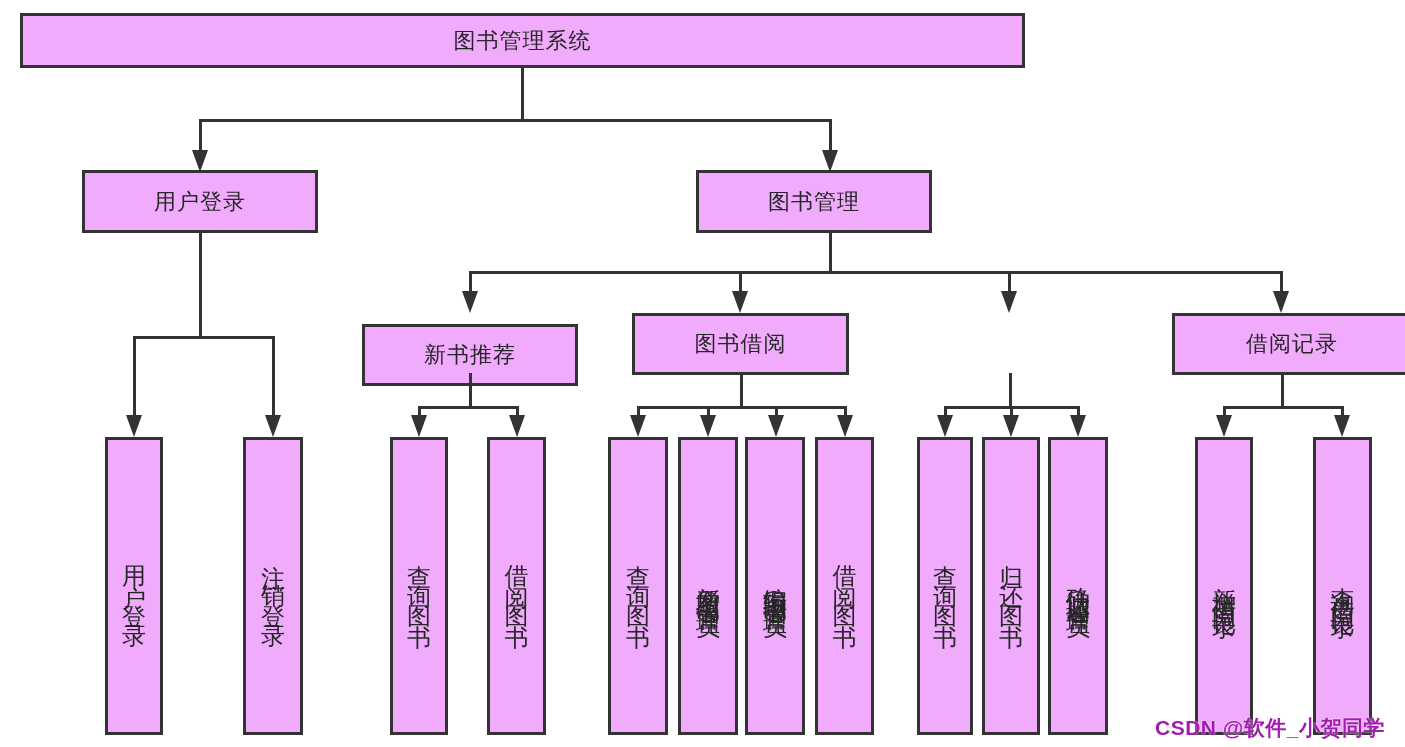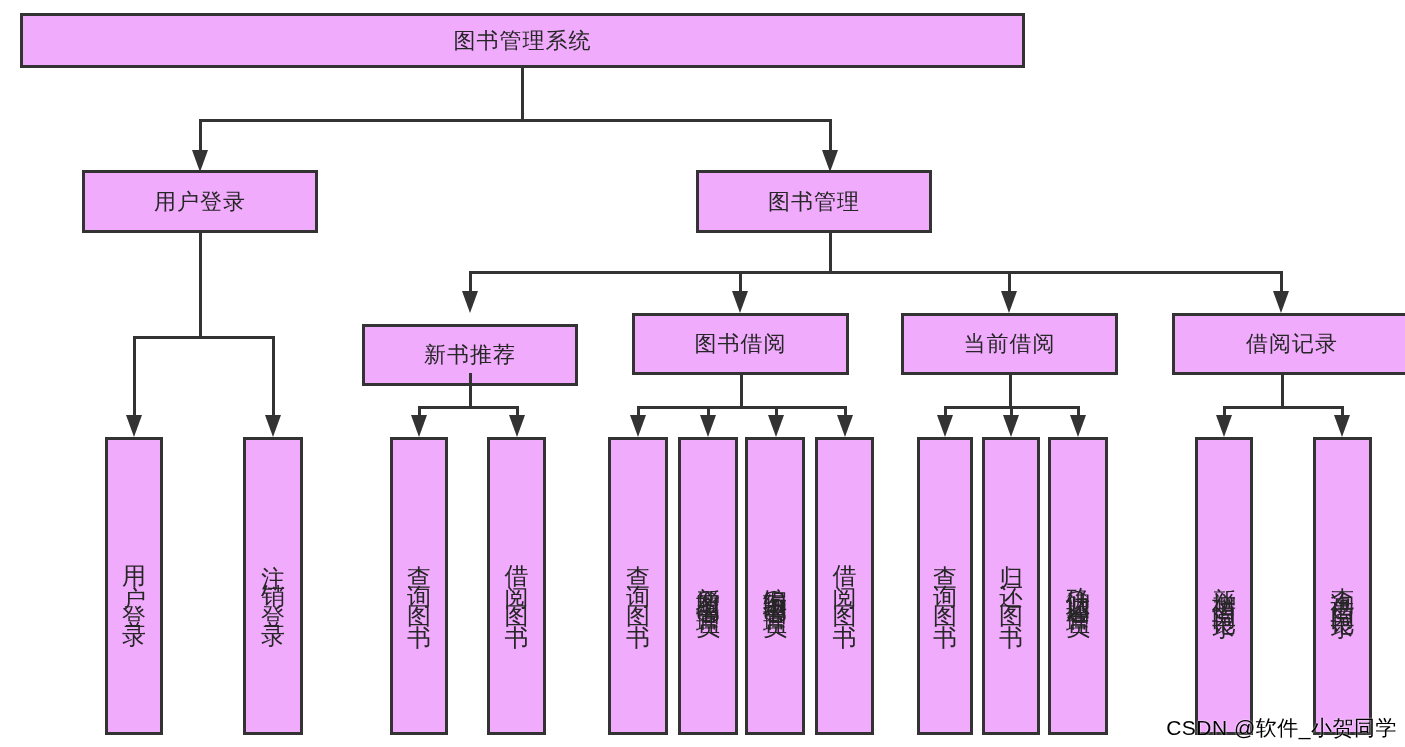--- a/index.html
+++ b/index.html
@@ -25,24 +25,25 @@
   .ls-long  .vtext { letter-spacing:4px; }
   .vline { position:absolute; width:3px; background:#333333; }
   .hline { position:absolute; height:3px; background:#333333; }
   .arrow {
     position:absolute; width:0; height:0;
     border-left:8px solid transparent;
     border-right:8px solid transparent;
     border-top:22px solid #333333;
   }
   .watermark {
-    position:absolute; right:8px; top:714px;
-    font-size:21px; color:#000000; letter-spacing:0.5px;
+    position:absolute; right:20px; top:714px;
+    font-size:21px; color:#a21caf; letter-spacing:0.5px;
     z-index:10; white-space:nowrap;
     text-shadow:0 0 2px #ffffff;
+    font-weight:bold;
   }
 </style>
 </head>
 <body>
 
 <div id="canvas">
 
   <div class="box hbox" style="left:20px;top:13px;width:1005px;height:55px">
     <span>图书管理系统</span>
   </div>
@@ -77,23 +78,20 @@
   <div class="vline" style="left:1008px;top:271px;height:23px"></div>
   <div class="arrow" style="left:1001px;top:291px"></div>
   <div class="vline" style="left:1280px;top:271px;height:23px"></div>
   <div class="arrow" style="left:1273px;top:291px"></div>
 
   <div class="box hbox" style="left:362px;top:324px;width:216px;height:62px">
     <span>新书推荐</span>
   </div>
   <div class="box hbox" style="left:632px;top:313px;width:217px;height:62px">
     <span>图书借阅</span>
-  </div>
-  <div class="box hbox" style="left:901px;top:313px;width:217px;height:62px">
-    <span>当前借阅</span>
   </div>
   <div class="box hbox" style="left:1172px;top:313px;width:240px;height:62px">
     <span>借阅记录</span>
   </div>
 
   <div class="vline" style="left:469px;top:373px;height:35px"></div>
   <div class="hline" style="left:418px;top:406px;width:100px"></div>
   <div class="vline" style="left:418px;top:406px;height:13px"></div>
   <div class="arrow" style="left:411px;top:415px"></div>
   <div class="vline" style="left:516px;top:406px;height:13px"></div>

